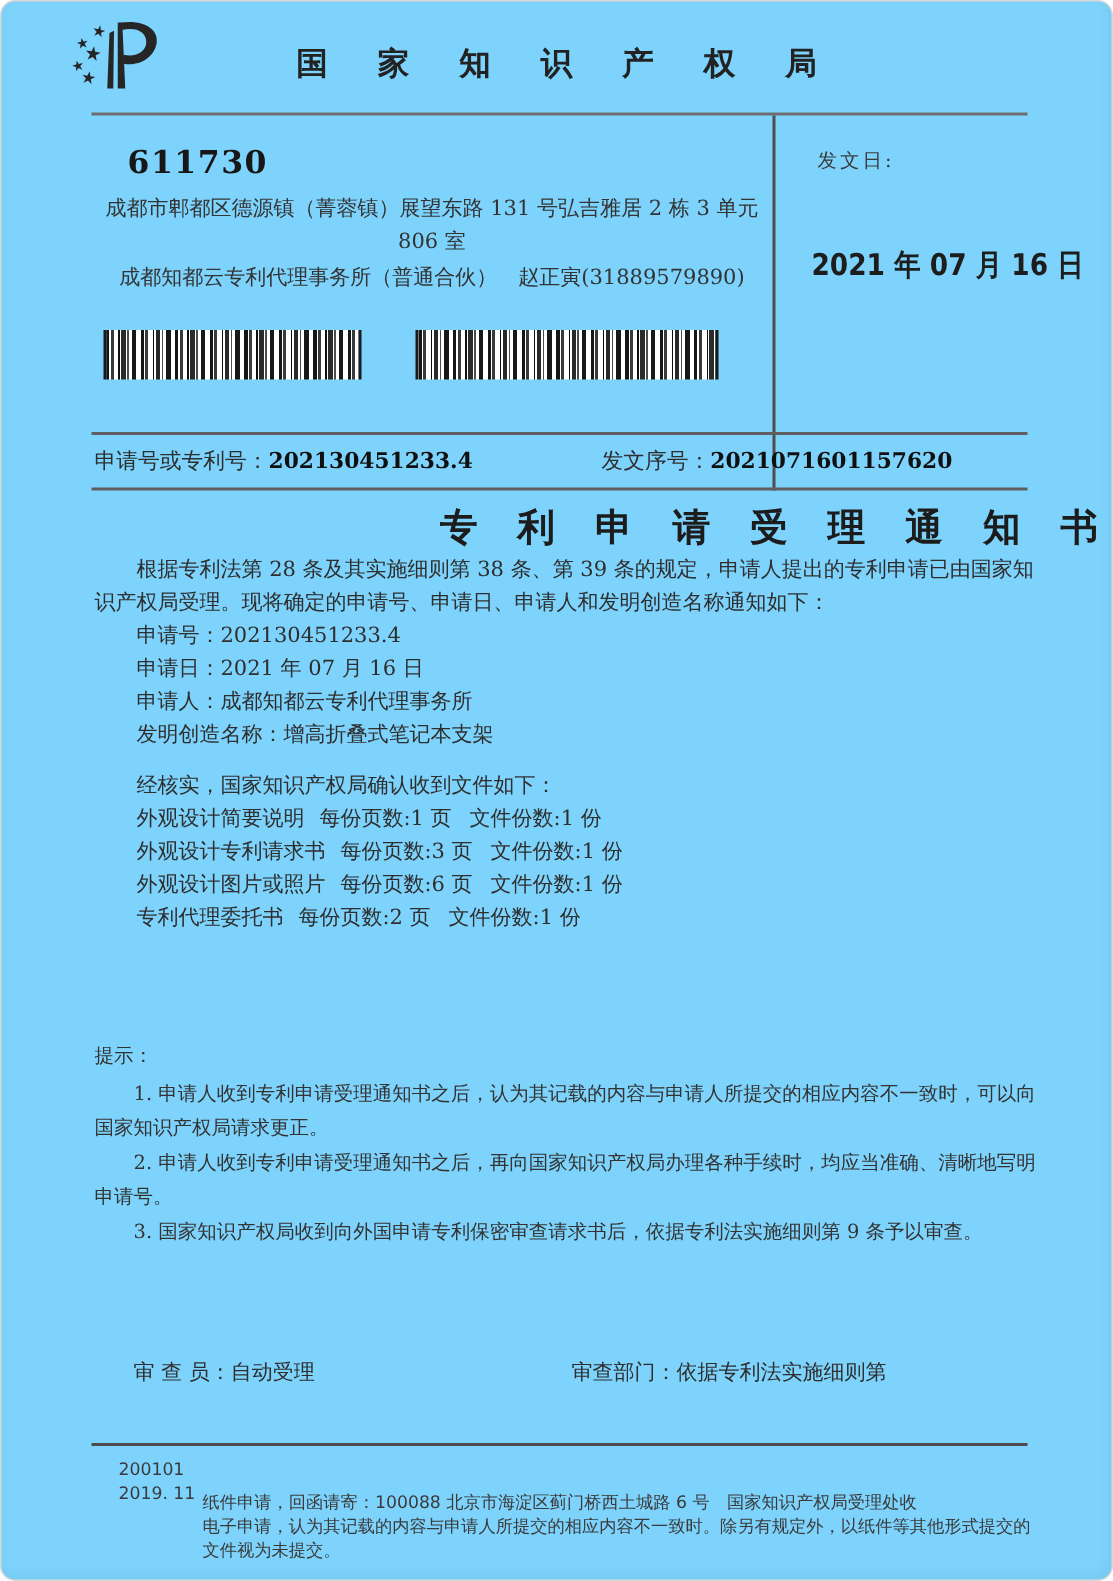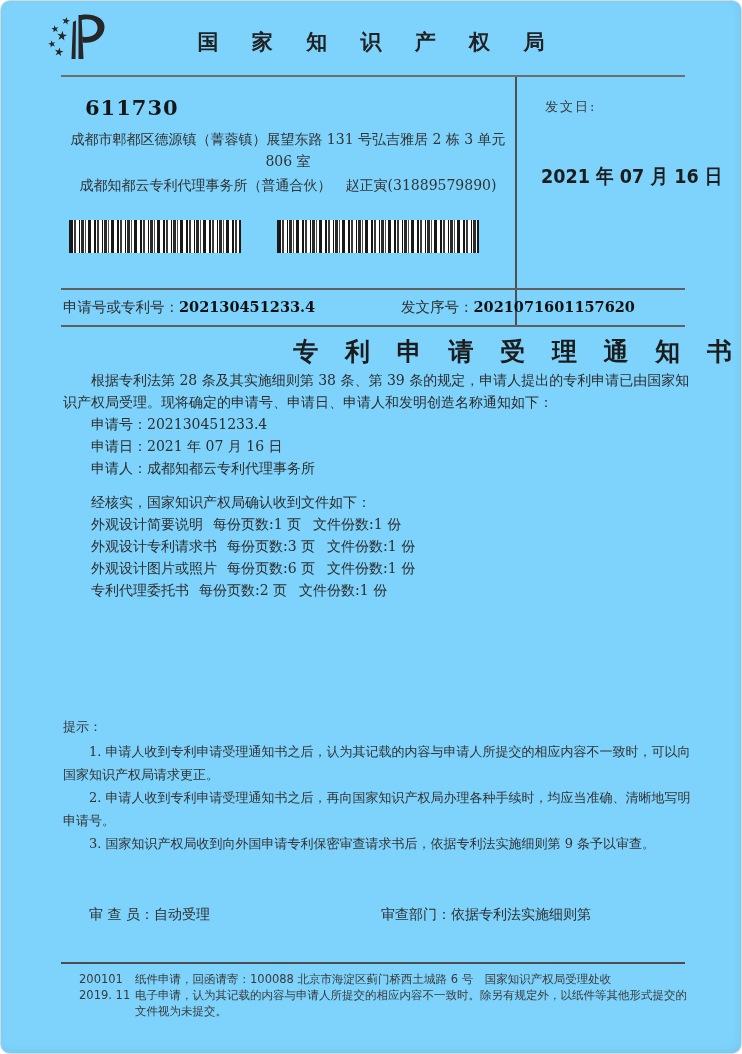--- a/index.html
+++ b/index.html
@@ -50,33 +50,33 @@
   .notice-title{
     position:absolute;top:334px;left:0;right:0;text-align:right;
     font-size:25px;font-weight:bold;letter-spacing:9px;text-indent:9px;color:#1c1c1c;
   }
   .body{position:absolute;top:368px;left:62px;right:48px;font-size:14px;line-height:22px;}
   .indent{text-indent:2em;}
   .fields .field{text-indent:2em;}
   .spacer12{height:12px;}
   .doc-line{text-indent:2em;}
   .doc-pages{margin-left:10px;} .doc-copies{margin-left:12px;}
-  .tips{position:absolute;top:714px;left:62px;right:46px;font-size:13px;line-height:23px;color:#333;}
+  .tips{position:absolute;top:692px;left:62px;right:46px;font-size:13px;line-height:23px;color:#333;}
   .tips-title{margin-bottom:2px;}
   .tip-item{text-indent:2em;}
   .examiner-row{position:absolute;top:905px;left:0;right:0;font-size:14px;}
   .examiner{position:absolute;left:88px;top:0;white-space:nowrap;}
   .department{position:absolute;left:380px;top:0;white-space:nowrap;}
   .footer{
     position:absolute;top:970px;left:78px;right:48px;display:flex;
     font-family:"DejaVu Sans","Liberation Sans",sans-serif;
     font-size:11.5px;line-height:16px;color:#3a3a3a;
   }
   .footer-codes{width:56px;flex:none;}
-  .footer-lines{flex:1;}
+  .footer-lines{flex:1;margin-top:22px;}
 </style>
 </head>
 <body>
 
 <div class="page">
 
   <div class="logo">
     <svg width="64" height="56" viewBox="0 0 64 56" xmlns="http://www.w3.org/2000/svg">
       <defs>
         <path id="star" d="M0 -1 L0.2245 -0.309 L0.951 -0.309 L0.3633 0.118 L0.5878 0.809 L0 0.382 L-0.5878 0.809 L-0.3633 0.118 L-0.951 -0.309 L-0.2245 -0.309 Z"></path>
@@ -128,20 +128,21 @@
   <div class="rule rule-mid2"></div>
 
   <div class="notice-title">专 利 申 请 受 理 通 知 书</div>
 
   <div class="body">
     <div class="indent">根据专利法第 28 条及其实施细则第 38 条、第 39 条的规定，申请人提出的专利申请已由国家知识产权局受理。现将确定的申请号、申请日、申请人和发明创造名称通知如下：</div>
     <div class="fields">
       <div class="field"><span>申请号：</span><span>202130451233.4</span></div>
       <div class="field"><span>申请日：</span><span>2021 年 07 月 16 日</span></div>
       <div class="field"><span>申请人：</span><span>成都知都云专利代理事务所</span></div>
+      <div class="field"><span>发明创造名称：</span><span>增高折叠式笔记本支架</span></div>
     </div>
     <div class="spacer12"></div>
     <div class="indent">经核实，国家知识产权局确认收到文件如下：</div>
     <div class="doc-list">
       <div class="doc-line"><span>外观设计简要说明</span><span class="doc-pages">每份页数:1 页</span><span class="doc-copies">文件份数:1 份</span></div>
       <div class="doc-line"><span>外观设计专利请求书</span><span class="doc-pages">每份页数:3 页</span><span class="doc-copies">文件份数:1 份</span></div>
       <div class="doc-line"><span>外观设计图片或照片</span><span class="doc-pages">每份页数:6 页</span><span class="doc-copies">文件份数:1 份</span></div>
       <div class="doc-line"><span>专利代理委托书</span><span class="doc-pages">每份页数:2 页</span><span class="doc-copies">文件份数:1 份</span></div>
     </div>
   </div>

